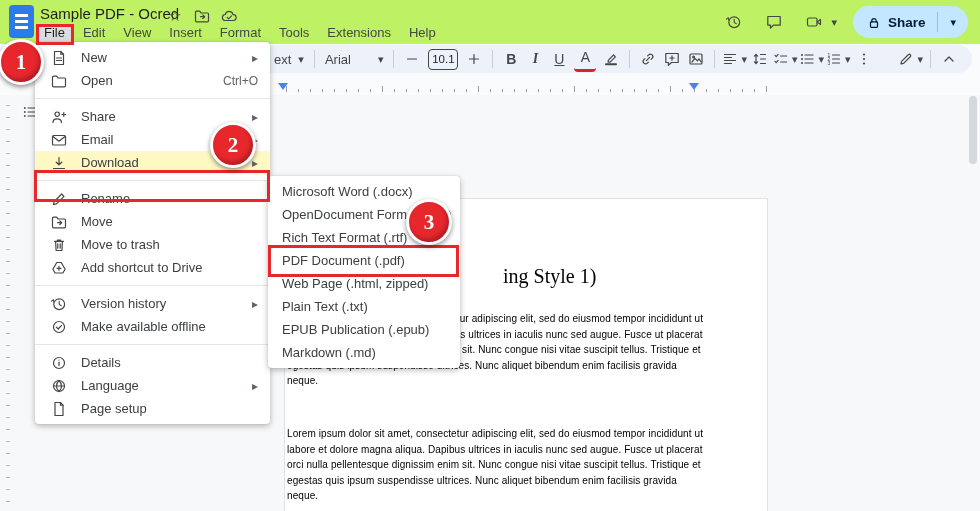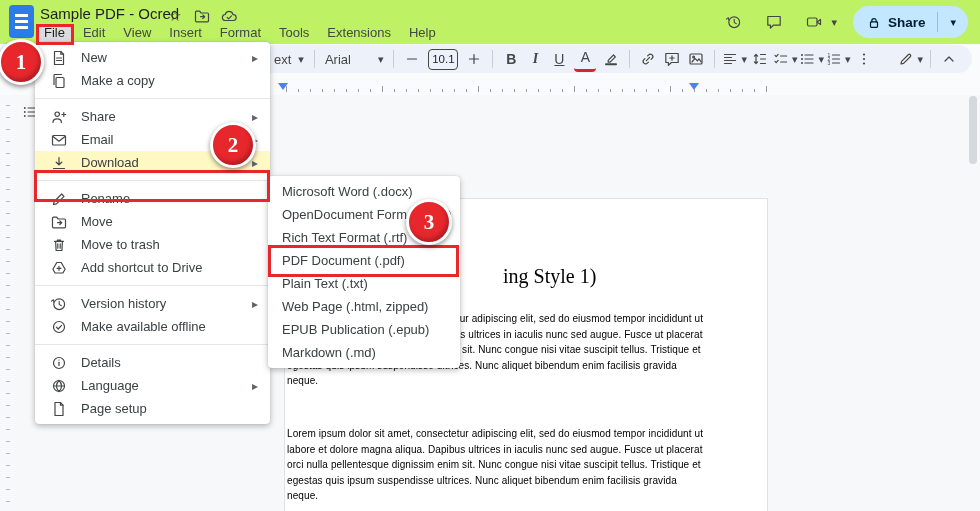--- a/index.html
+++ b/index.html
@@ -383,25 +383,25 @@
           <path d="M3.5 1.5h6.3l2.7 2.7v10.3h-9z"></path>
           <path d="M9.8 1.5v2.7h2.7M5.5 8h5M5.5 10.5h5"></path>
         </svg>
       </span>
       <span>New</span>
       <span class="mi-right">▸</span>
     </div>
     <div class="mi">
       <span class="mi-ic">
         <svg width="16" height="16" viewBox="0 0 16 16" fill="none" stroke="currentColor" stroke-width="1.2" stroke-linecap="round" stroke-linejoin="round">
-          <rect x="5" y="4.5" width="8" height="10" rx="1"></rect>
-          <path d="M3 11.5v-9a1 1 0 0 1 1-1h6.5"></path>
-        </svg>
-      </span>
-      <span>Make a copy</span>
+          <path d="M1.5 4.2a1 1 0 0 1 1-1h3.1l1.5 1.8h6.4a1 1 0 0 1 1 1v6.8a1 1 0 0 1-1 1h-11a1 1 0 0 1-1-1z"></path>
+        </svg>
+      </span>
+      <span>Open</span>
+      <span class="mi-right">Ctrl+O</span>
     </div>
     <div class="msep"></div>
     <div class="mi">
       <span class="mi-ic">
         <svg width="16" height="16" viewBox="0 0 16 16" fill="none" stroke="currentColor" stroke-width="1.2" stroke-linecap="round" stroke-linejoin="round">
           <circle cx="6.2" cy="5.2" r="2.2"></circle>
           <path d="M2 13.5c0-2.3 1.9-3.6 4.2-3.6s4.2 1.3 4.2 3.6M12.8 3.6v3.8M10.9 5.5h3.8"></path>
         </svg>
       </span>
       <span>Share</span>
@@ -519,24 +519,24 @@
     <div class="smi">
       <span>OpenDocument Format (.odt)</span>
     </div>
     <div class="smi">
       <span>Rich Text Format (.rtf)</span>
     </div>
     <div class="smi">
       <span>PDF Document (.pdf)</span>
     </div>
     <div class="smi">
+      <span>Web Page (.html, zipped)</span>
+    </div>
+    <div class="smi">
       <span>Plain Text (.txt)</span>
-    </div>
-    <div class="smi">
-      <span>Web Page (.html, zipped)</span>
     </div>
     <div class="smi">
       <span>EPUB Publication (.epub)</span>
     </div>
     <div class="smi">
       <span>Markdown (.md)</span>
     </div>
   </div>
 
 <div class="redbox" id="box-file"></div>

